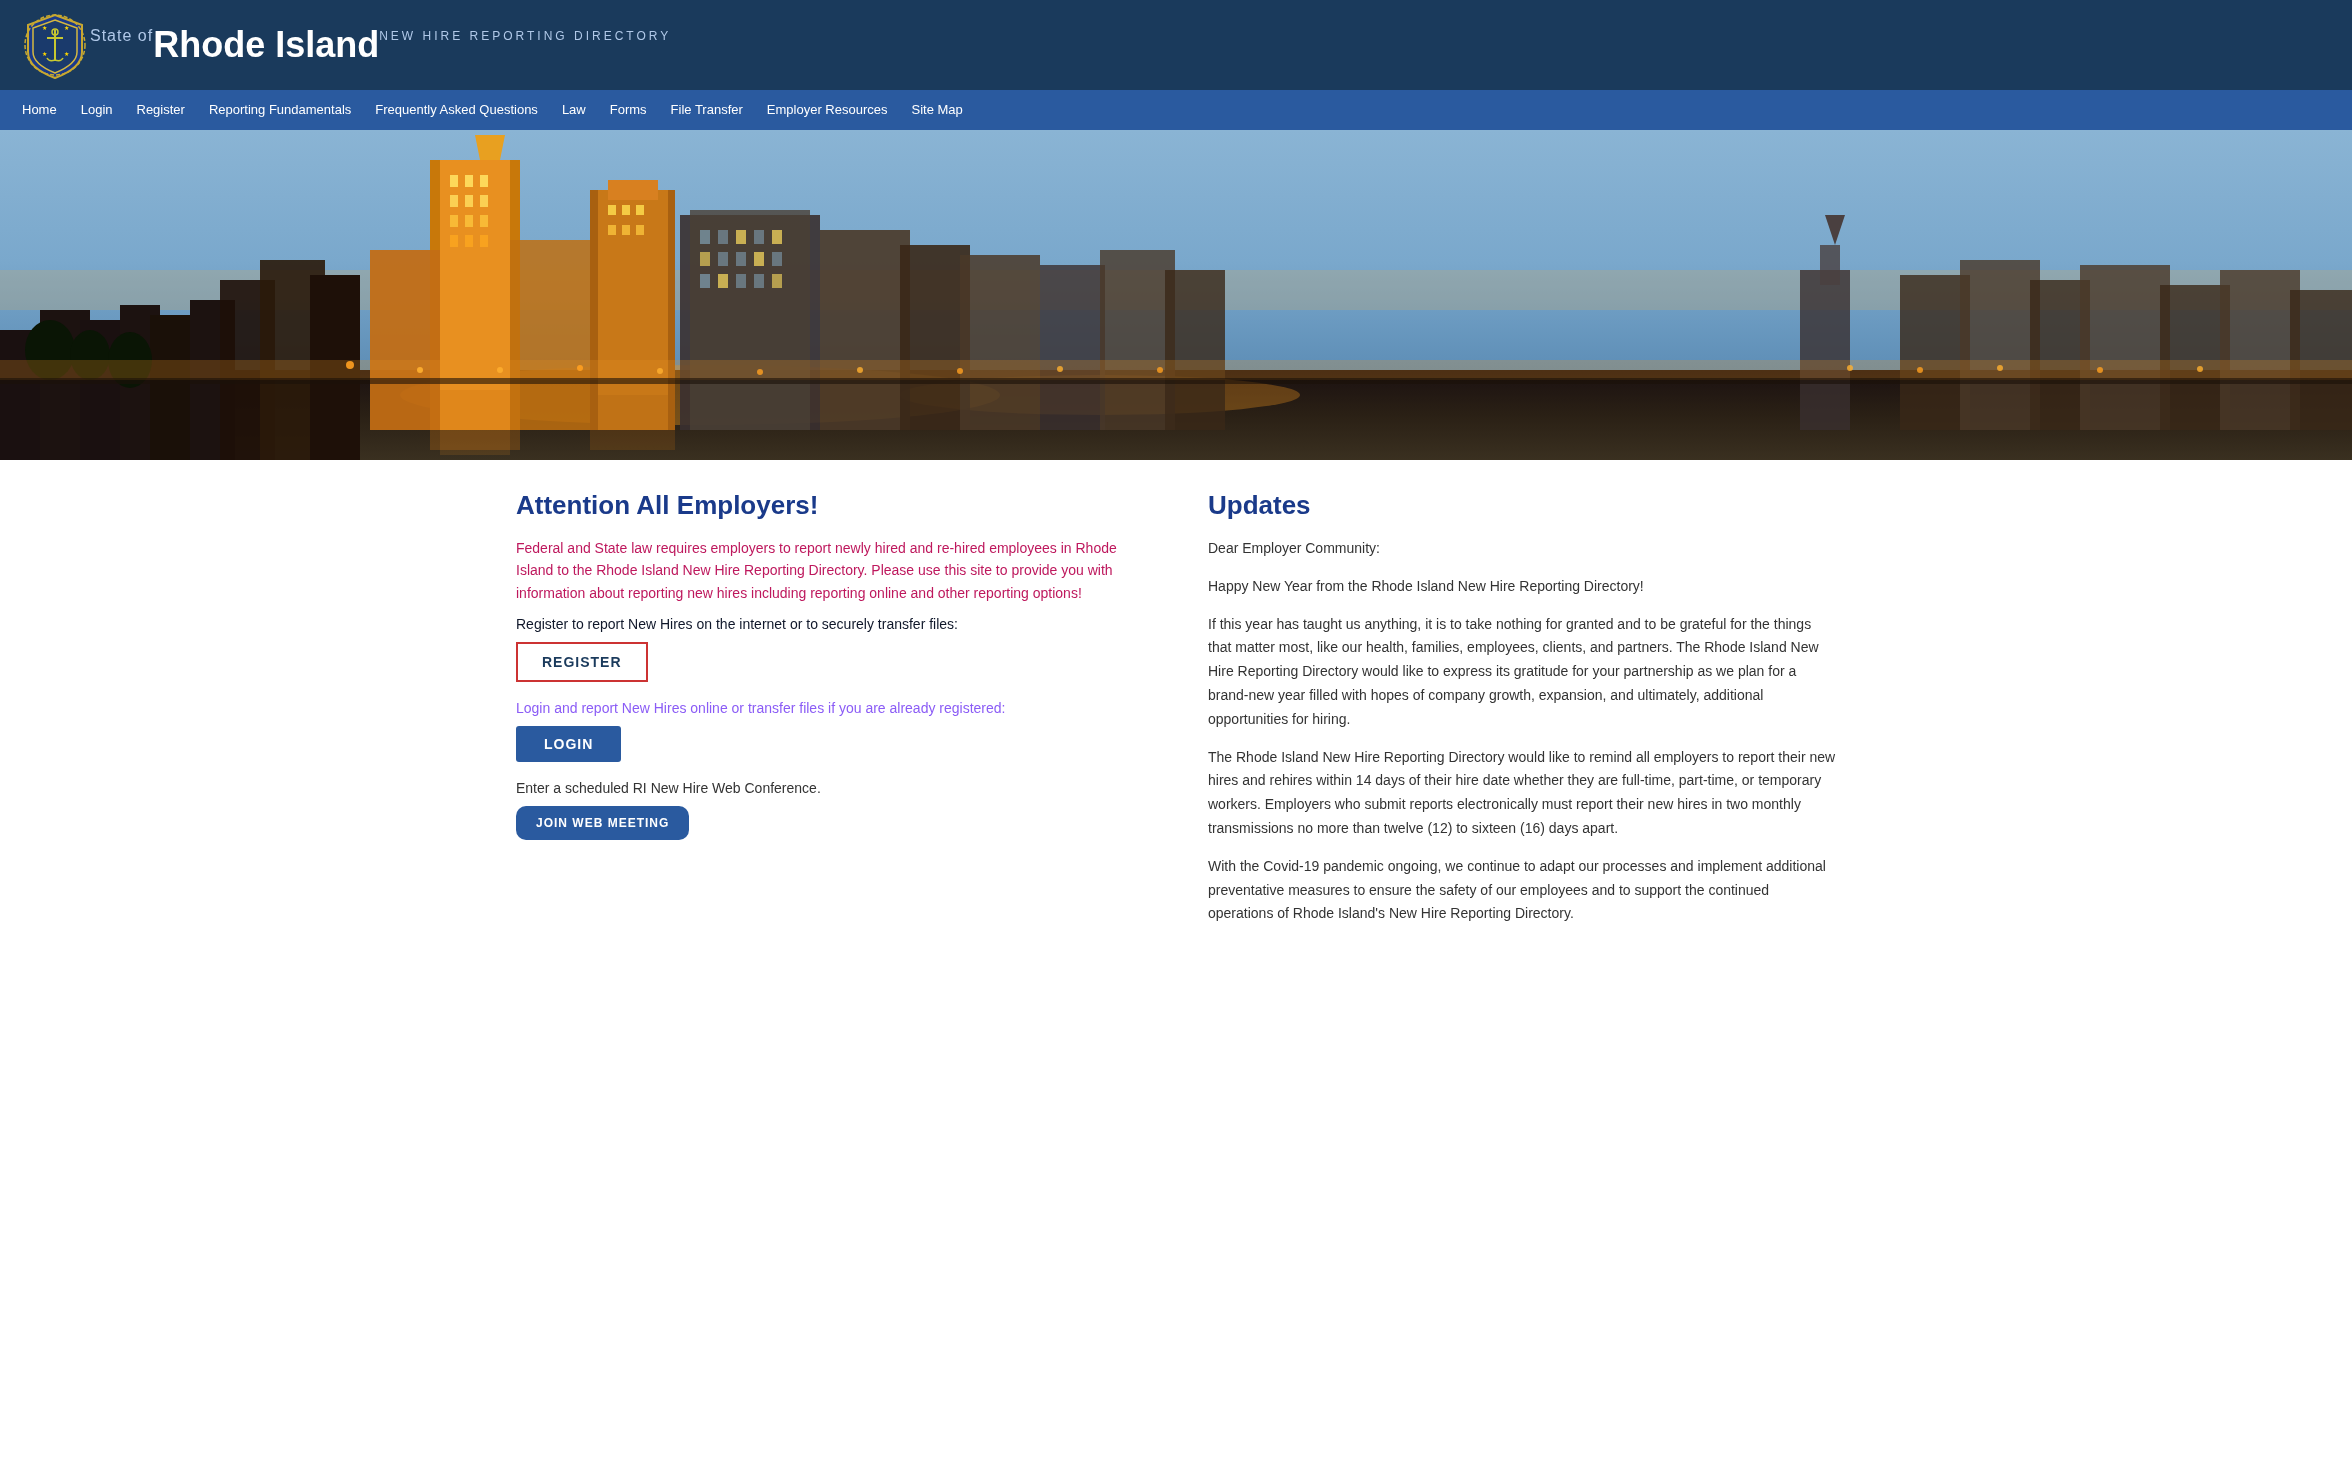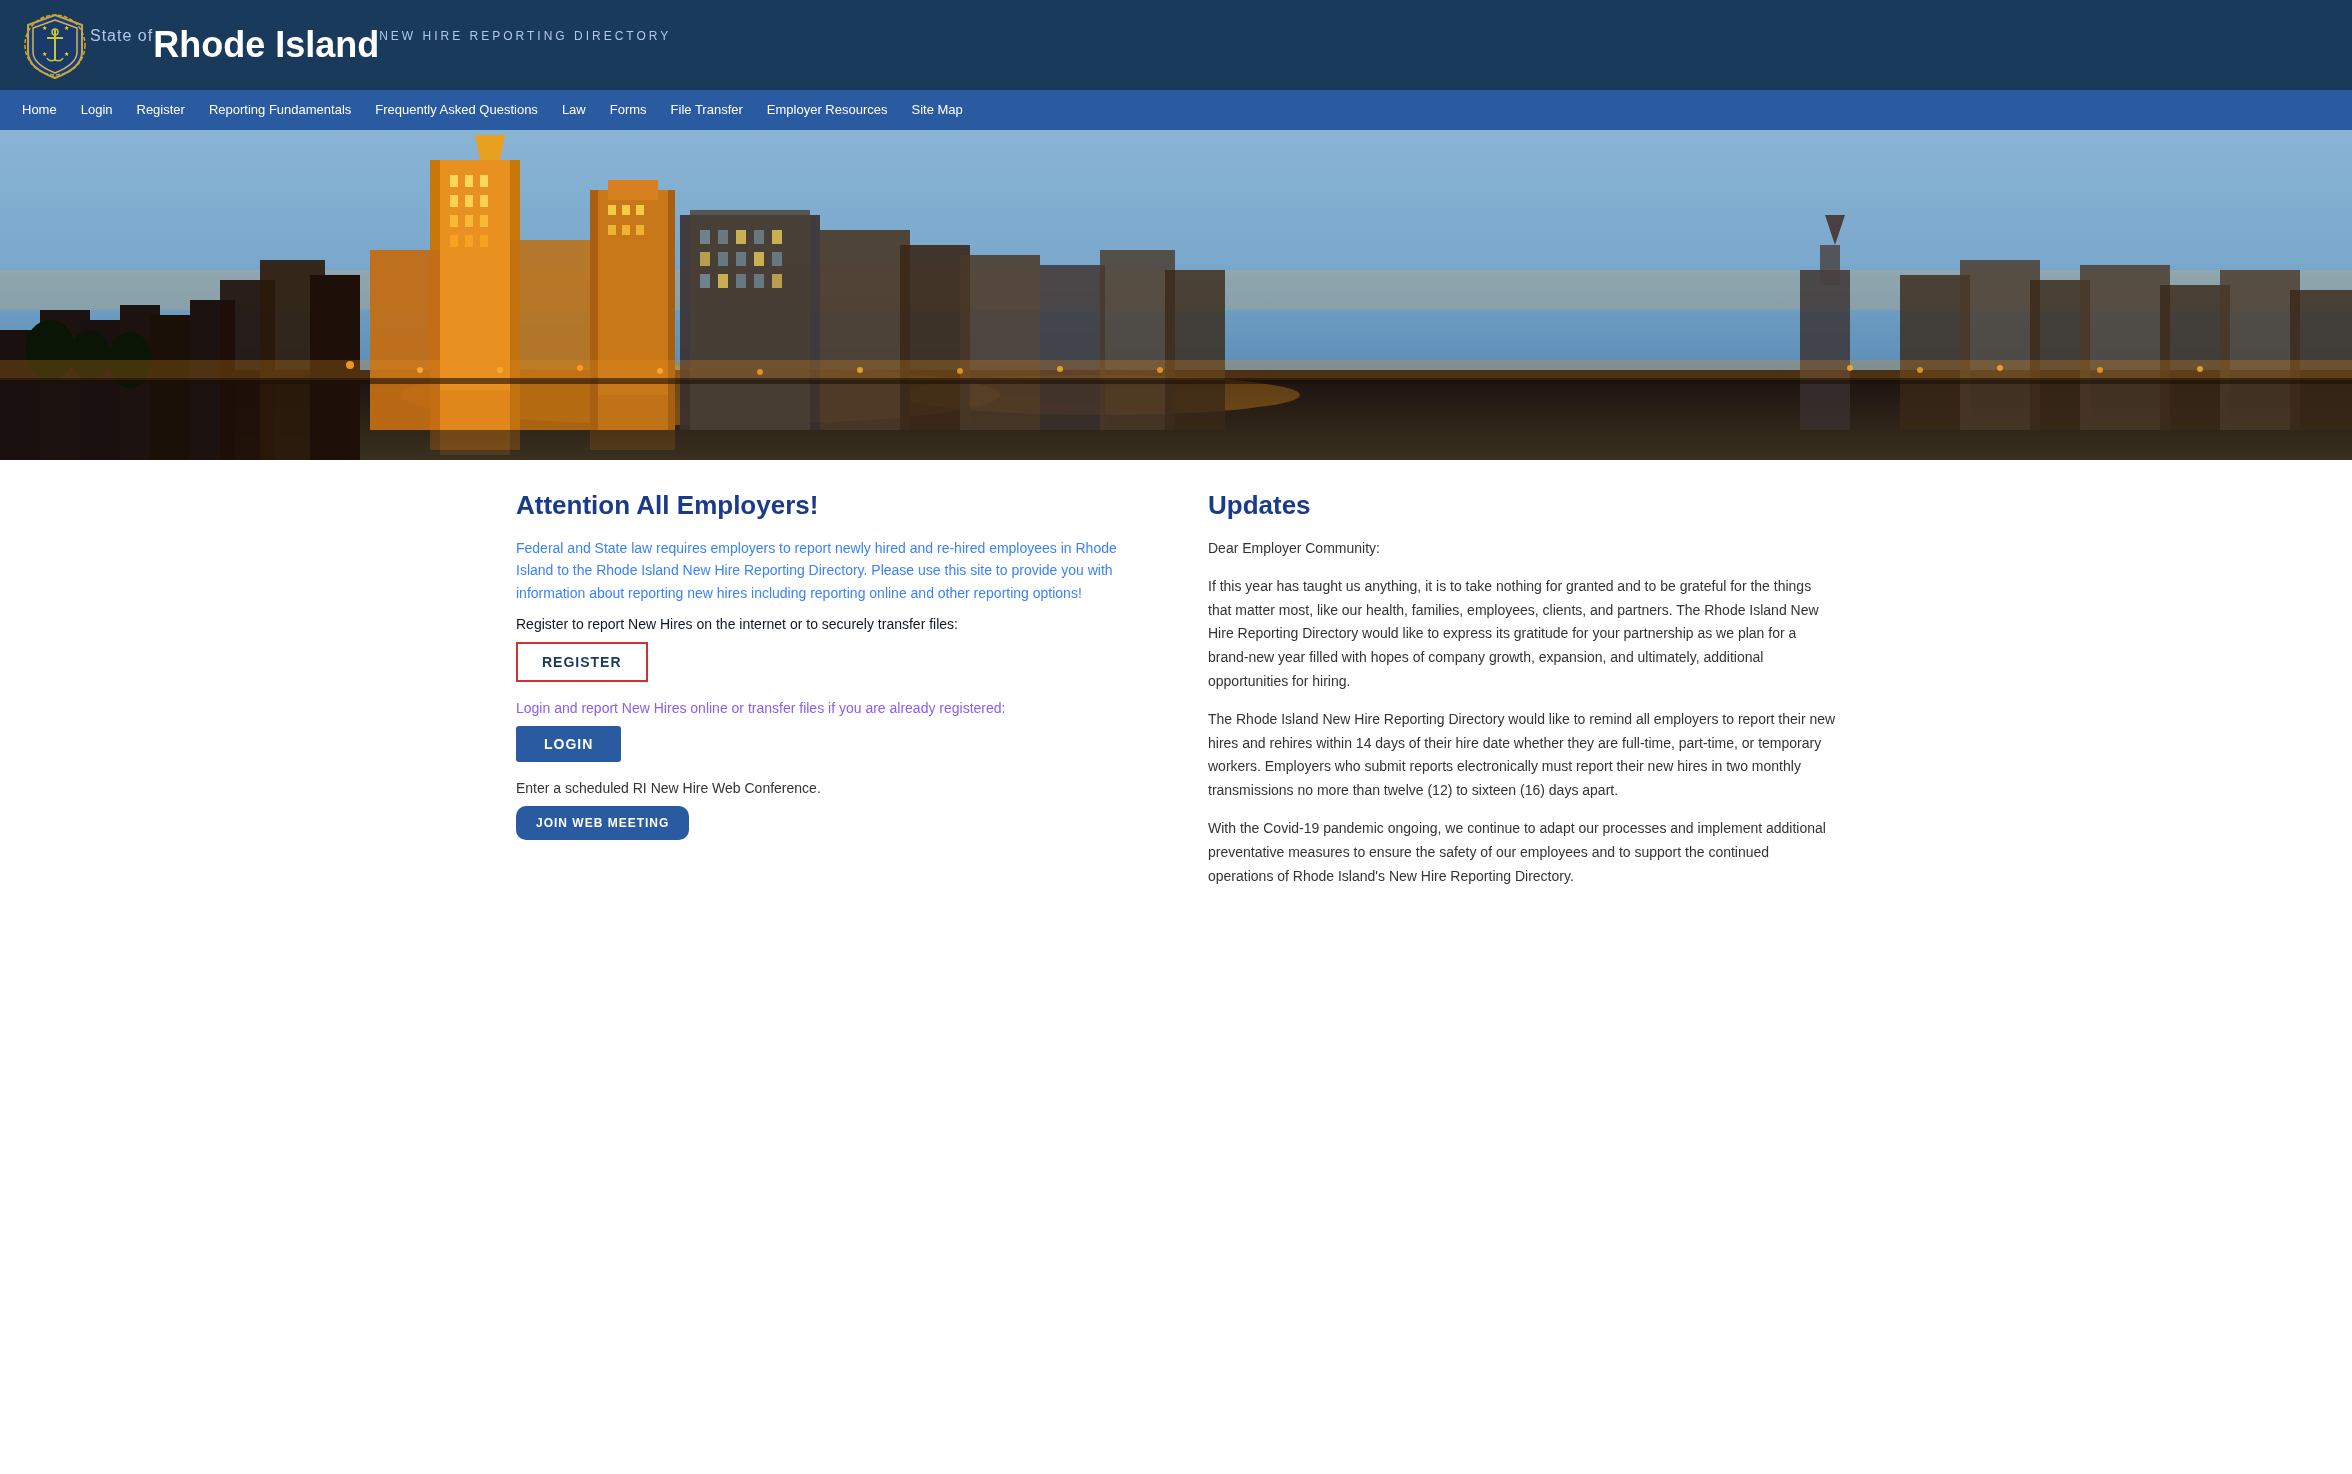--- a/index.html
+++ b/index.html
@@ -83,21 +83,21 @@
     .section-title {
       color: #1a3a8a;
       font-size: 26px;
       font-weight: bold;
       margin-bottom: 16px;
     }
 
     .body-text {
       font-size: 14px;
       line-height: 1.6;
-      color: #3b82f6;
+      color: #be185d;
       margin-bottom: 12px;
     }
 
     .register-label {
       font-size: 14px;
       color: #0f172a;
       margin-bottom: 10px;
     }
 
     .btn-register {
@@ -363,17 +363,18 @@
     <button class="btn-register">REGISTER</button>
     <p class="login-label">Login and report New Hires online or transfer files if you are already registered:</p>
     <button class="btn-login">LOGIN</button>
     <p class="join-label">Enter a scheduled RI New Hire Web Conference.</p>
     <button class="btn-join">JOIN WEB MEETING</button>
   </div>
 
   <div class="right-col">
     <h2 class="section-title">Updates</h2>
     <p class="updates-text">Dear Employer Community:</p>
+    <p class="updates-text">Happy New Year from the Rhode Island New Hire Reporting Directory!</p>
     <p class="updates-text">If this year has taught us anything, it is to take nothing for granted and to be grateful for the things that matter most, like our health, families, employees, clients, and partners. The Rhode Island New Hire Reporting Directory would like to express its gratitude for your partnership as we plan for a brand-new year filled with hopes of company growth, expansion, and ultimately, additional opportunities for hiring.</p>
     <p class="updates-text">The Rhode Island New Hire Reporting Directory would like to remind all employers to report their new hires and rehires within 14 days of their hire date whether they are full-time, part-time, or temporary workers. Employers who submit reports electronically must report their new hires in two monthly transmissions no more than twelve (12) to sixteen (16) days apart.</p>
     <p class="updates-text">With the Covid-19 pandemic ongoing, we continue to adapt our processes and implement additional preventative measures to ensure the safety of our employees and to support the continued operations of Rhode Island's New Hire Reporting Directory.</p>
   </div>
 </div>
 
 </body></html>

